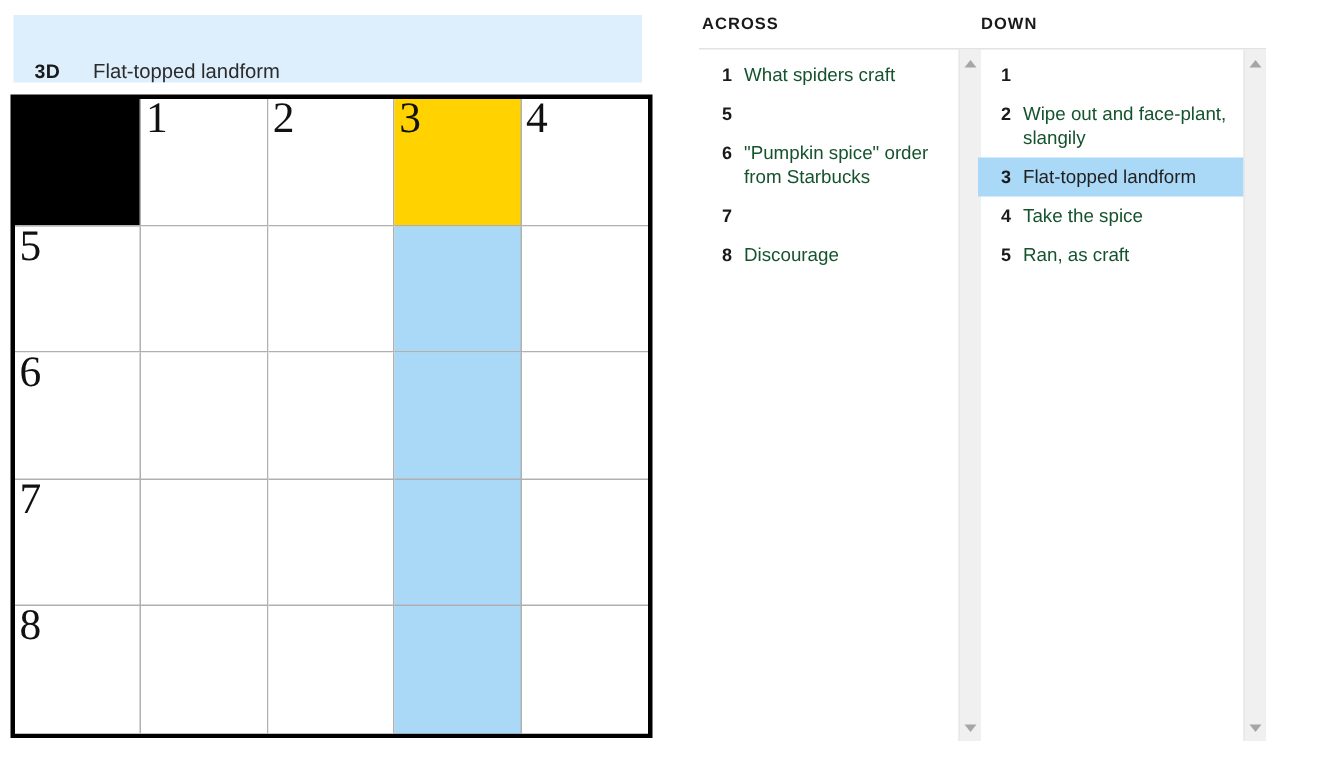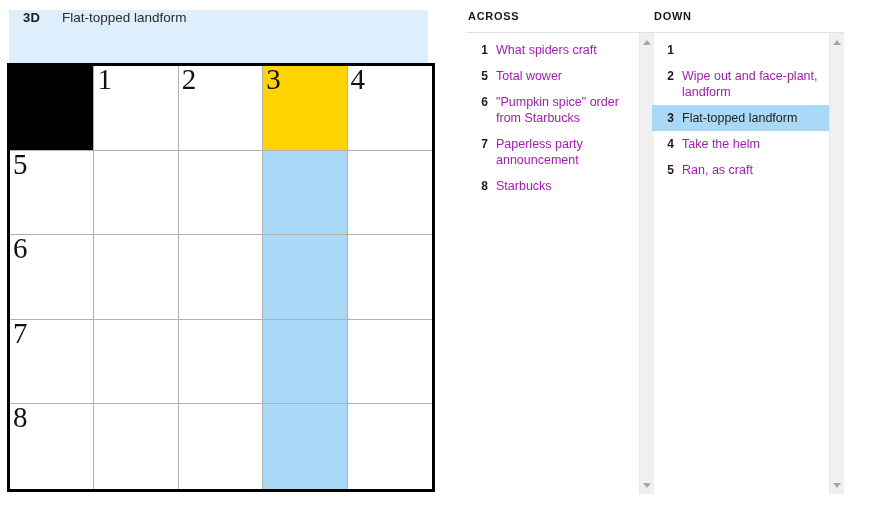--- a/index.html
+++ b/index.html
@@ -22,24 +22,24 @@
     top: 0;
     width: 440px;
     height: 505px;
   }
 
   #current-clue-banner {
     position: absolute;
     left: 9px;
     top: 10px;
     width: 419px;
-    height: 55px;
+    height: 45px;
     background: #ddeffc;
     display: flex;
-    align-items: flex-start;
+    align-items: flex-end;
   }
   #current-clue-banner .clue-ref {
     font-size: 13px;
     font-weight: bold;
     color: #1a1a1a;
     margin-left: 14px;
     letter-spacing: .2px;
   }
   #current-clue-banner .clue-text {
     font-size: 13.5px;
@@ -129,21 +129,21 @@
     text-align: right;
     font-size: 12px;
     font-weight: bold;
     color: #1a1a1a;
     padding-right: 8px;
     line-height: 16px;
   }
   .clue-item .txt {
     flex: 1 1 auto;
     font-size: 12.5px;
-    color: #a21caf;
+    color: #14532d;
     line-height: 16px;
   }
   .clue-item.selected .txt { color: #1f1f1f; }
 
   
   .scrollbar {
     position: absolute;
     right: 0;
     top: 0;
     bottom: 0;
@@ -240,33 +240,31 @@
 <div class="clue-panel" id="across-panel">
   <div class="clue-panel-title">ACROSS</div>
   <div class="clue-scroll-wrap">
     <div class="clue-list" id="across-list">
         <div class="clue-item cursor">
           <span class="num">1</span>
           <span class="txt">What spiders craft</span>
         </div>
         <div class="clue-item">
           <span class="num">5</span>
-          <span class="txt">Total wower</span>
         </div>
         <div class="clue-item">
           <span class="num">6</span>
           <span class="txt">"Pumpkin spice" order from Starbucks</span>
         </div>
         <div class="clue-item">
           <span class="num">7</span>
-          <span class="txt">Paperless party announcement</span>
         </div>
         <div class="clue-item">
           <span class="num">8</span>
-          <span class="txt">Starbucks</span>
+          <span class="txt">Discourage</span>
         </div>
       </div>
     <div class="scrollbar">
       <div class="arrow up">
           <i></i>
         </div>
       <div class="thumb"></div>
       <div class="arrow down">
           <i></i>
         </div>
@@ -276,29 +274,29 @@
 
 <div class="clue-panel" id="down-panel">
   <div class="clue-panel-title">DOWN</div>
   <div class="clue-scroll-wrap">
     <div class="clue-list" id="down-list">
         <div class="clue-item">
           <span class="num">1</span>
         </div>
         <div class="clue-item">
           <span class="num">2</span>
-          <span class="txt">Wipe out and face-plant, landform</span>
+          <span class="txt">Wipe out and face-plant, slangily</span>
         </div>
         <div class="clue-item selected">
           <span class="num">3</span>
           <span class="txt">Flat-topped landform</span>
         </div>
         <div class="clue-item">
           <span class="num">4</span>
-          <span class="txt">Take the helm</span>
+          <span class="txt">Take the spice</span>
         </div>
         <div class="clue-item">
           <span class="num">5</span>
           <span class="txt">Ran, as craft</span>
         </div>
       </div>
     <div class="scrollbar">
       <div class="arrow up">
           <i></i>
         </div>

